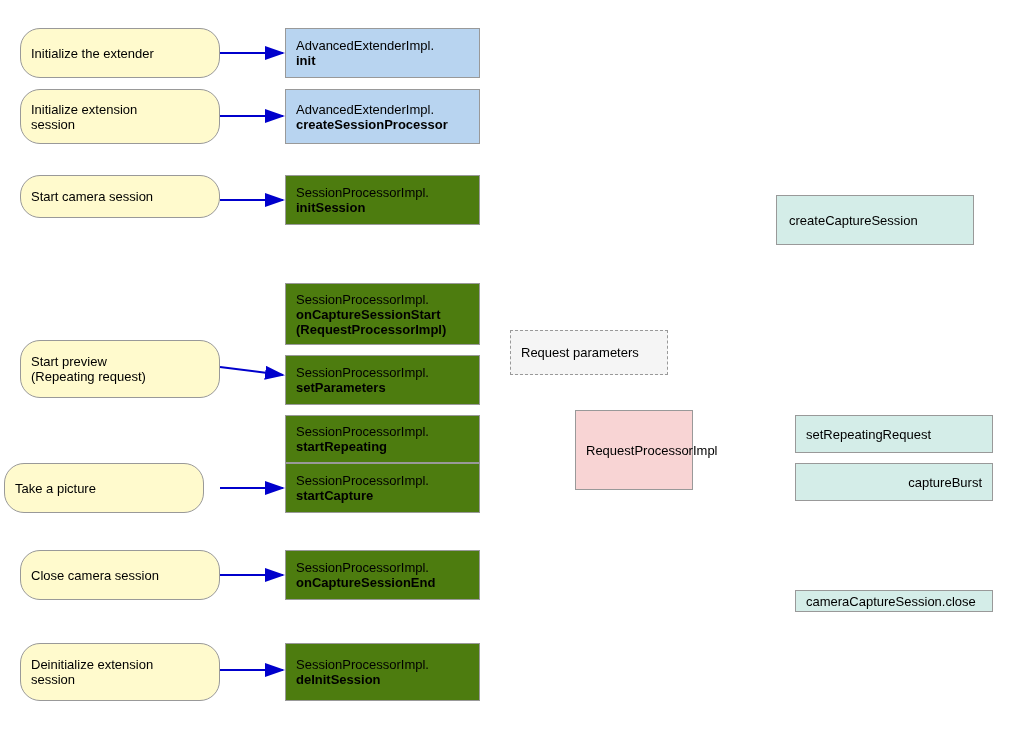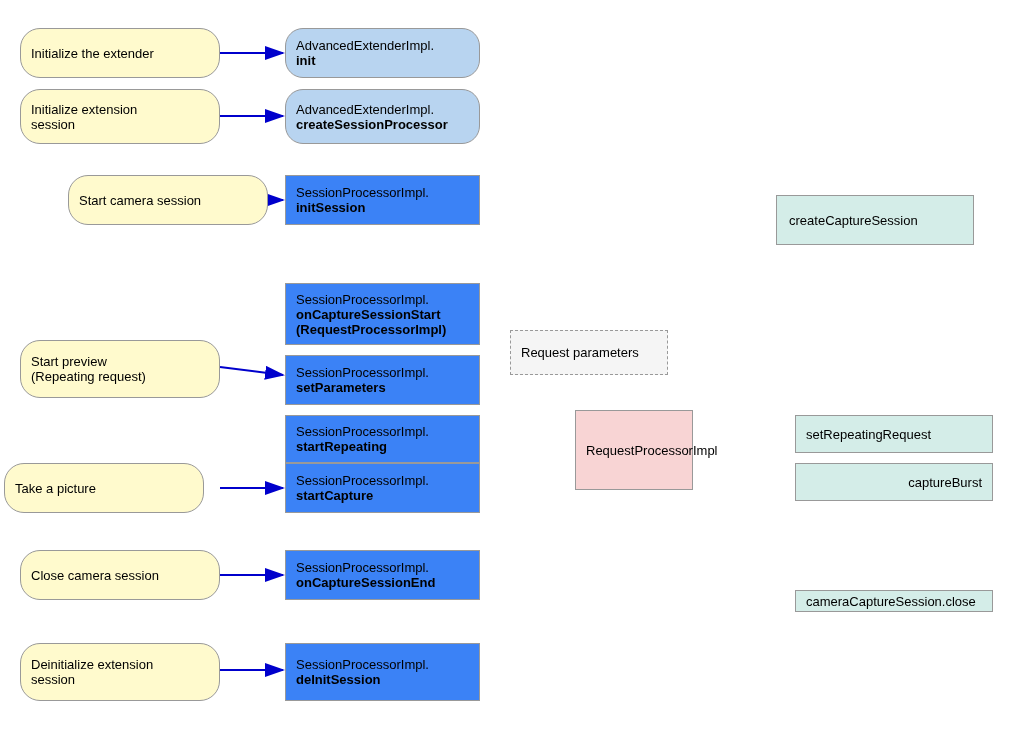--- a/index.html
+++ b/index.html
@@ -26,24 +26,23 @@
       justify-content: center;
     }
     .box-yellow {
       background: #fffacd;
       border-color: #999;
       border-radius: 20px;
     }
     .box-blue {
       background: #b8d4f0;
       border-color: #999;
-      border-radius: 18px;
     }
     .box-purple {
-      background: #3b82f6;
+      background: #4d7c0f;
       border-color: #999;
     }
     .box-green {
       background: #d4ede8;
       border-color: #999;
     }
     .box-pink {
       background: #f8d4d4;
       border-color: #999;
     }
@@ -87,21 +86,21 @@
   </svg>
 
   <div class="box box-yellow" style="top:28px; left:20px; width:200px; height:50px;">
     <span>Initialize the extender</span>
   </div>
 
   <div class="box box-yellow" style="top:89px; left:20px; width:200px; height:55px;">
     <span>Initialize extension<br>session</span>
   </div>
 
-  <div class="box box-yellow" style="top:175px; left:20px; width:200px; height:50px;margin-left:48px;">
+  <div class="box box-yellow" style="top:175px; left:20px; width:200px; height:43px;">
     <span>Start camera session</span>
   </div>
 
   <div class="box box-yellow" style="top:340px; left:20px; width:200px; height:58px;">
     <span>Start preview<br>(Repeating request)</span>
   </div>
 
   <div class="box box-yellow" style="top:463px; left:4px; width:200px; height:50px;">
     <span>Take a picture</span>
   </div>

